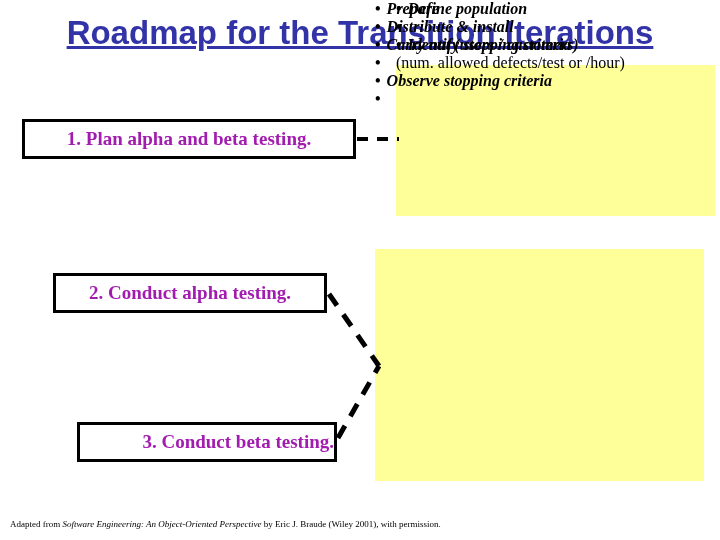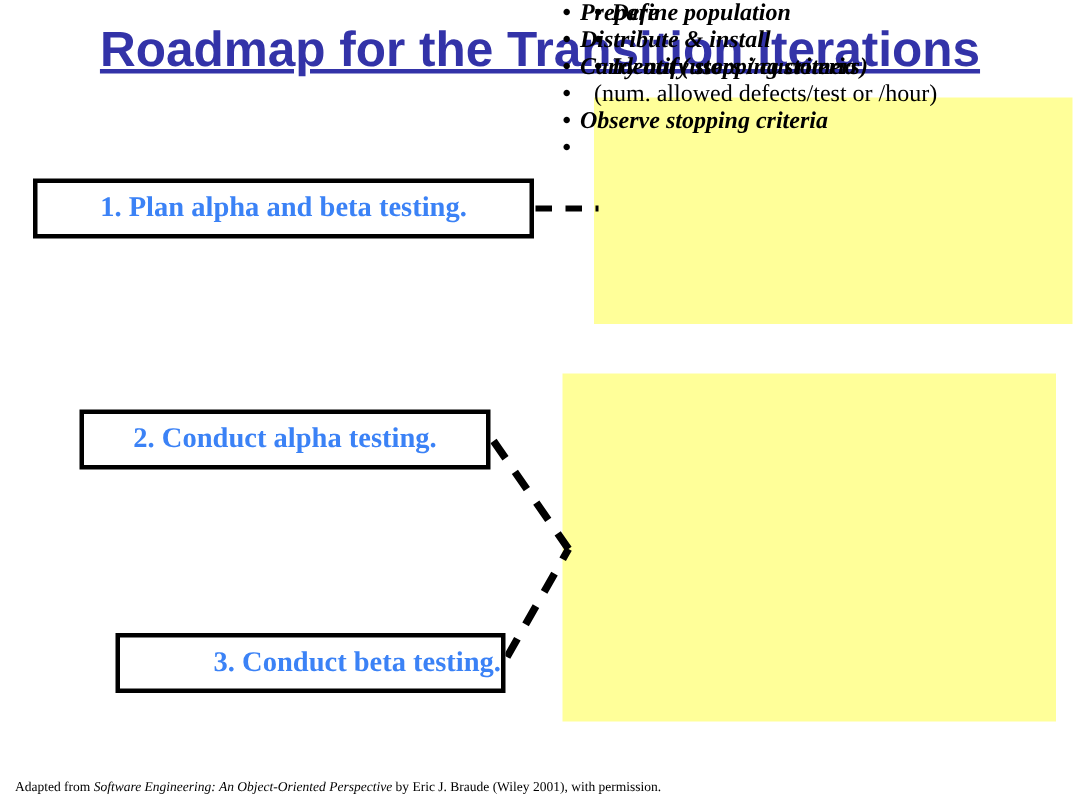--- a/index.html
+++ b/index.html
@@ -44,21 +44,21 @@
     position: absolute;
     box-sizing: border-box;
     background: #ffffff;
     border: 3px solid #b91c1c;
     display: flex;
     align-items: center;
     justify-content: center;
     font-family: "Liberation Serif", "DejaVu Serif", serif;
     font-weight: bold;
     font-size: 19px;
-    color: #3b82f6;
+    color: #a21caf;
     white-space: nowrap;
     z-index: 4;
   }
   #step1 { left: 22px;  top: 119px; width: 334px; height: 40px; }
   #step2 { left: 53px;  top: 273px; width: 274px; height: 40px; }
   #step3 { left: 77px;  top: 422px; width: 260px; height: 40px; justify-content: flex-end; }
 
   
   .callout {
     position: absolute;

